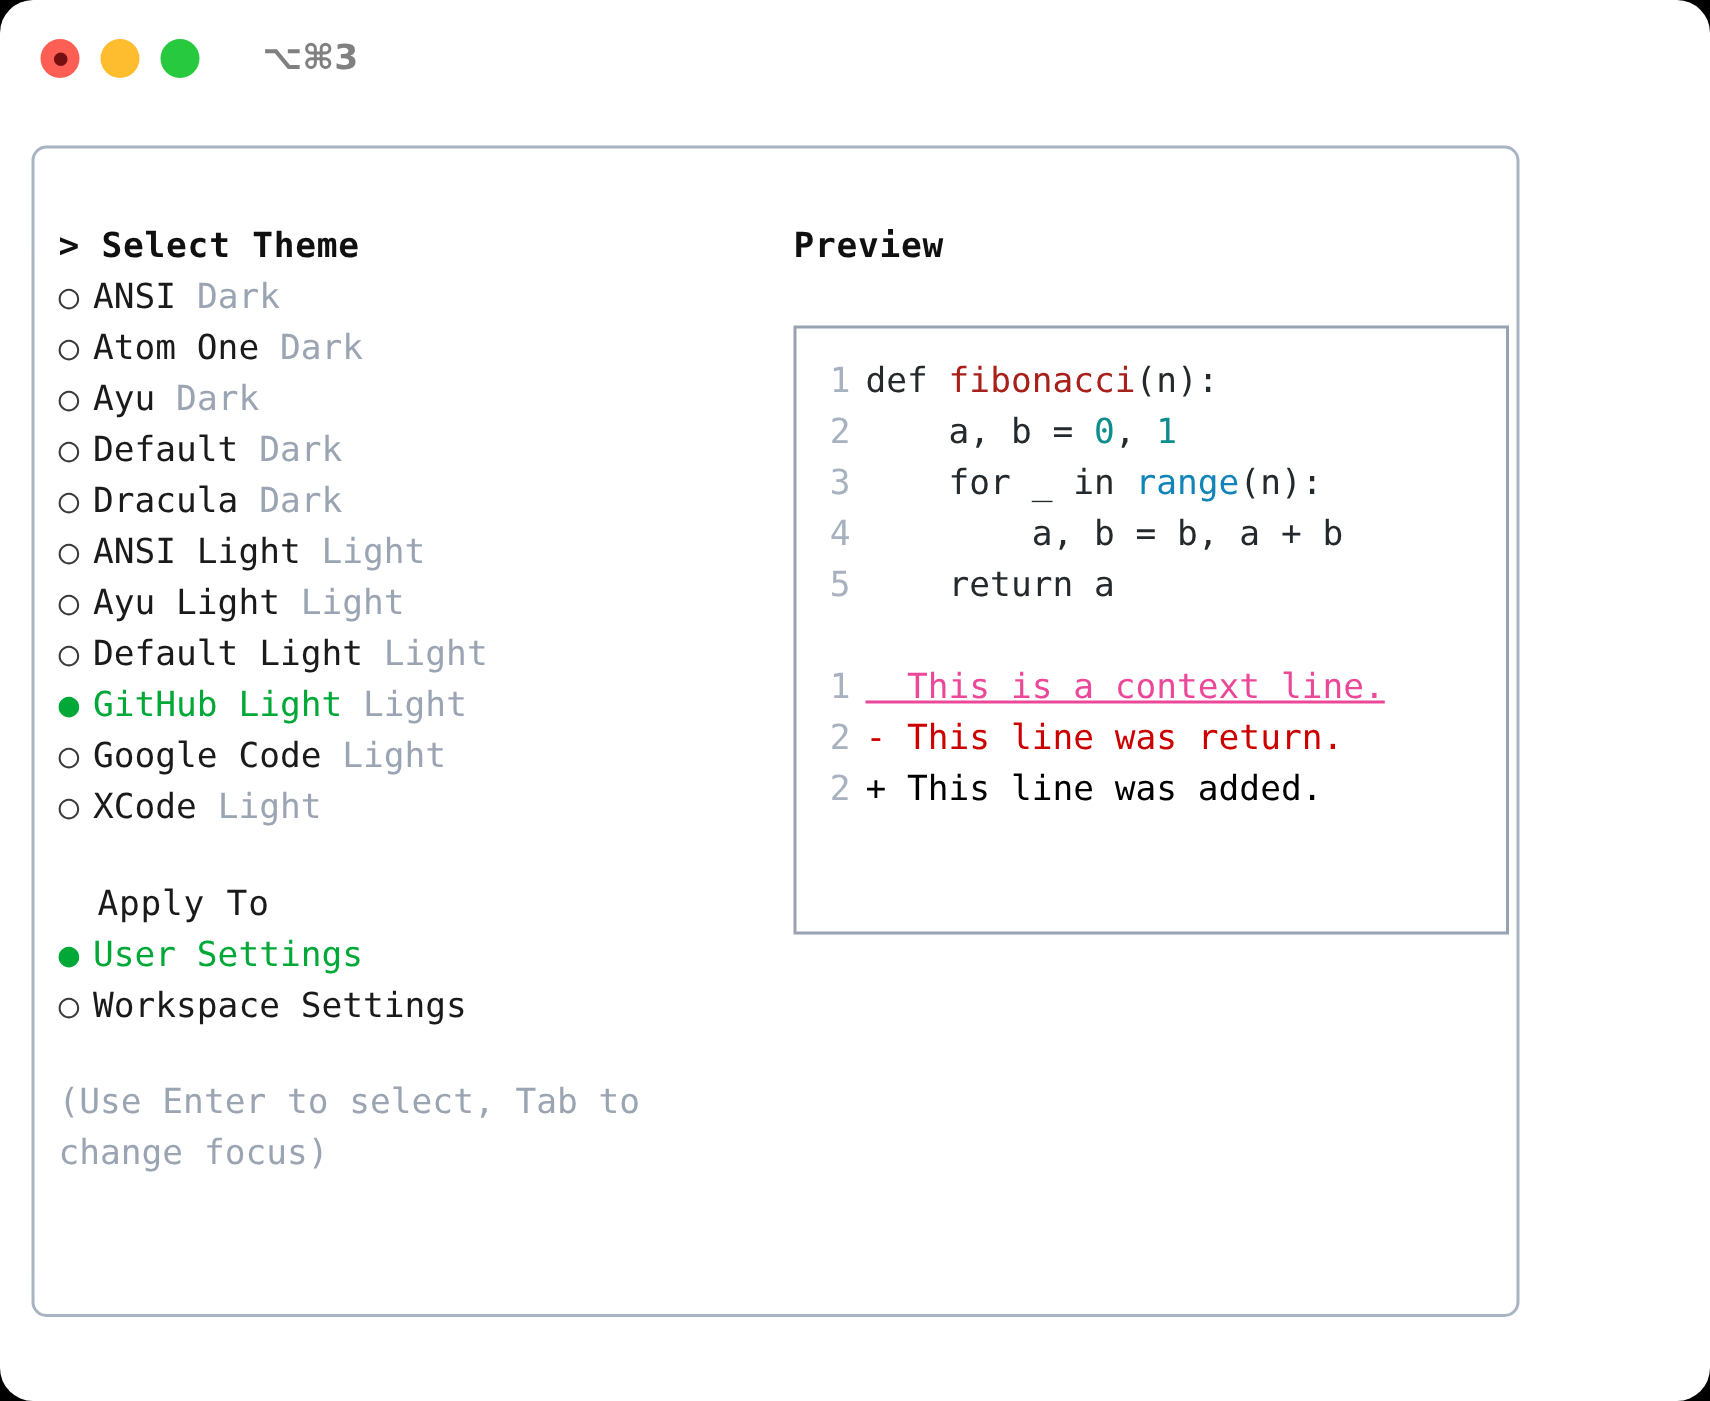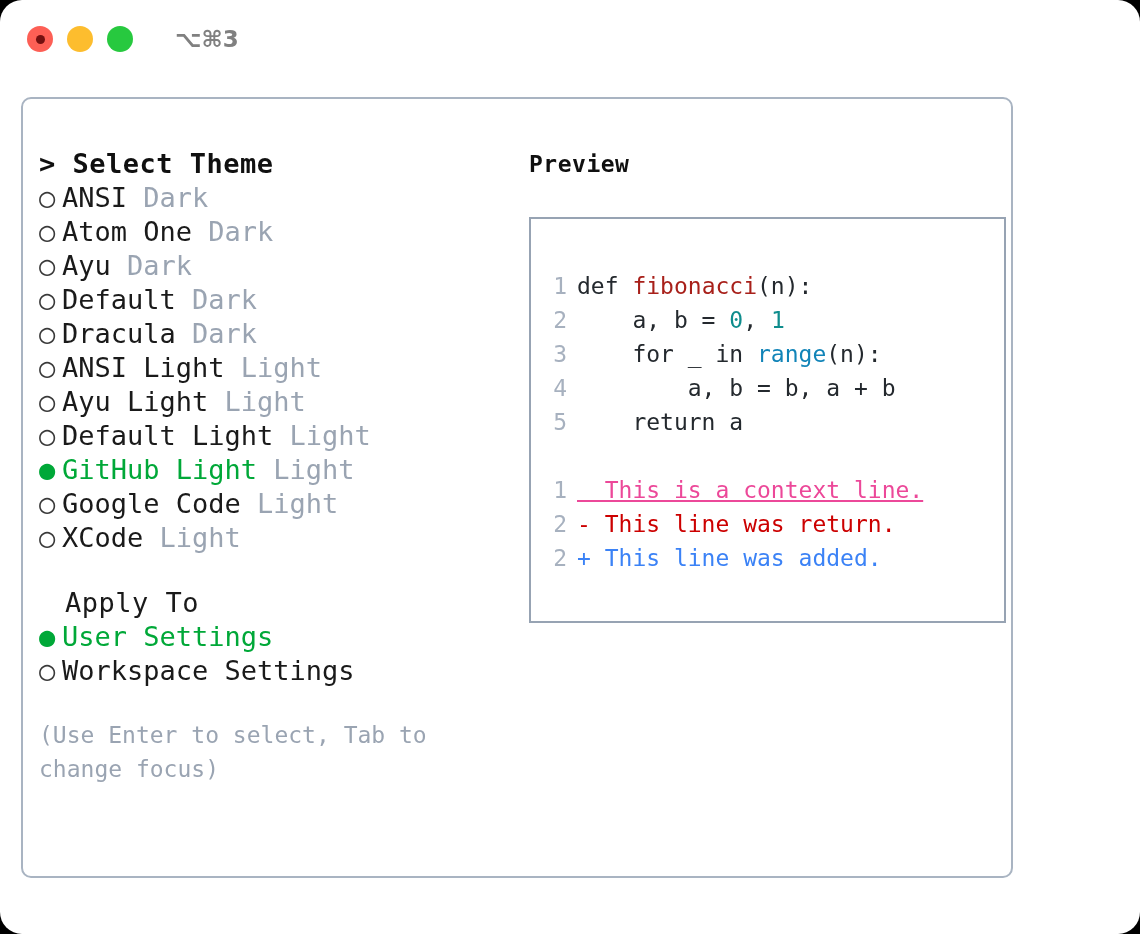--- a/index.html
+++ b/index.html
@@ -91,21 +91,21 @@
   #left-col {
     position: absolute;
     left: 16px;
     top: 48px;
     width: 440px;
   }
 
   .row {
     height: 34px;
     line-height: 34px;
-    font-size: 27px;
+    font-size: 23px;
     white-space: nowrap;
     color: #1a1a1a;
   }
 
   .section-title {
     font-weight: bold;
     color: #101010;
     letter-spacing: 0.5px;
   }
   .section-title.plain { font-weight: normal; color: #1a1a1a; }
@@ -146,42 +146,42 @@
     line-height: 34px;
     letter-spacing: 0.5px;
   }
   #preview-box {
     margin-top: 36px;
     width: 477px;
     height: 406px;
     box-sizing: border-box;
     border: 2px solid #97a3b3;
     background: #ffffff;
-    padding: 50px 0 0 12px;
+    padding: 18px 0 0 12px;
   }
   .code-line {
     font-size: 23px;
     line-height: 34px;
     white-space: pre;
     color: #24292e;
   }
   .lnum {
     display: inline-block;
     width: 24px;
     text-align: right;
     color: #a7b1bf;
     margin-right: 10px;
   }
   .tok-func { color: #a8201a; }
   .tok-num  { color: #0f8d8d; }
   .tok-call { color: #1184b8; }
   .code-gap { height: 34px; }
   .diff-context { color: #ec4899; text-decoration: underline; }
   .diff-del { color: #cc0000; }
-  .diff-add { color: #3b82f6; }
+  .diff-add { color: #000000; }
 </style>
 </head>
 <body>
 
 <div id="window">
 
   <div id="titlebar">
     <div class="lights">
       <span class="light red"></span>
       <span class="light yellow"></span>

